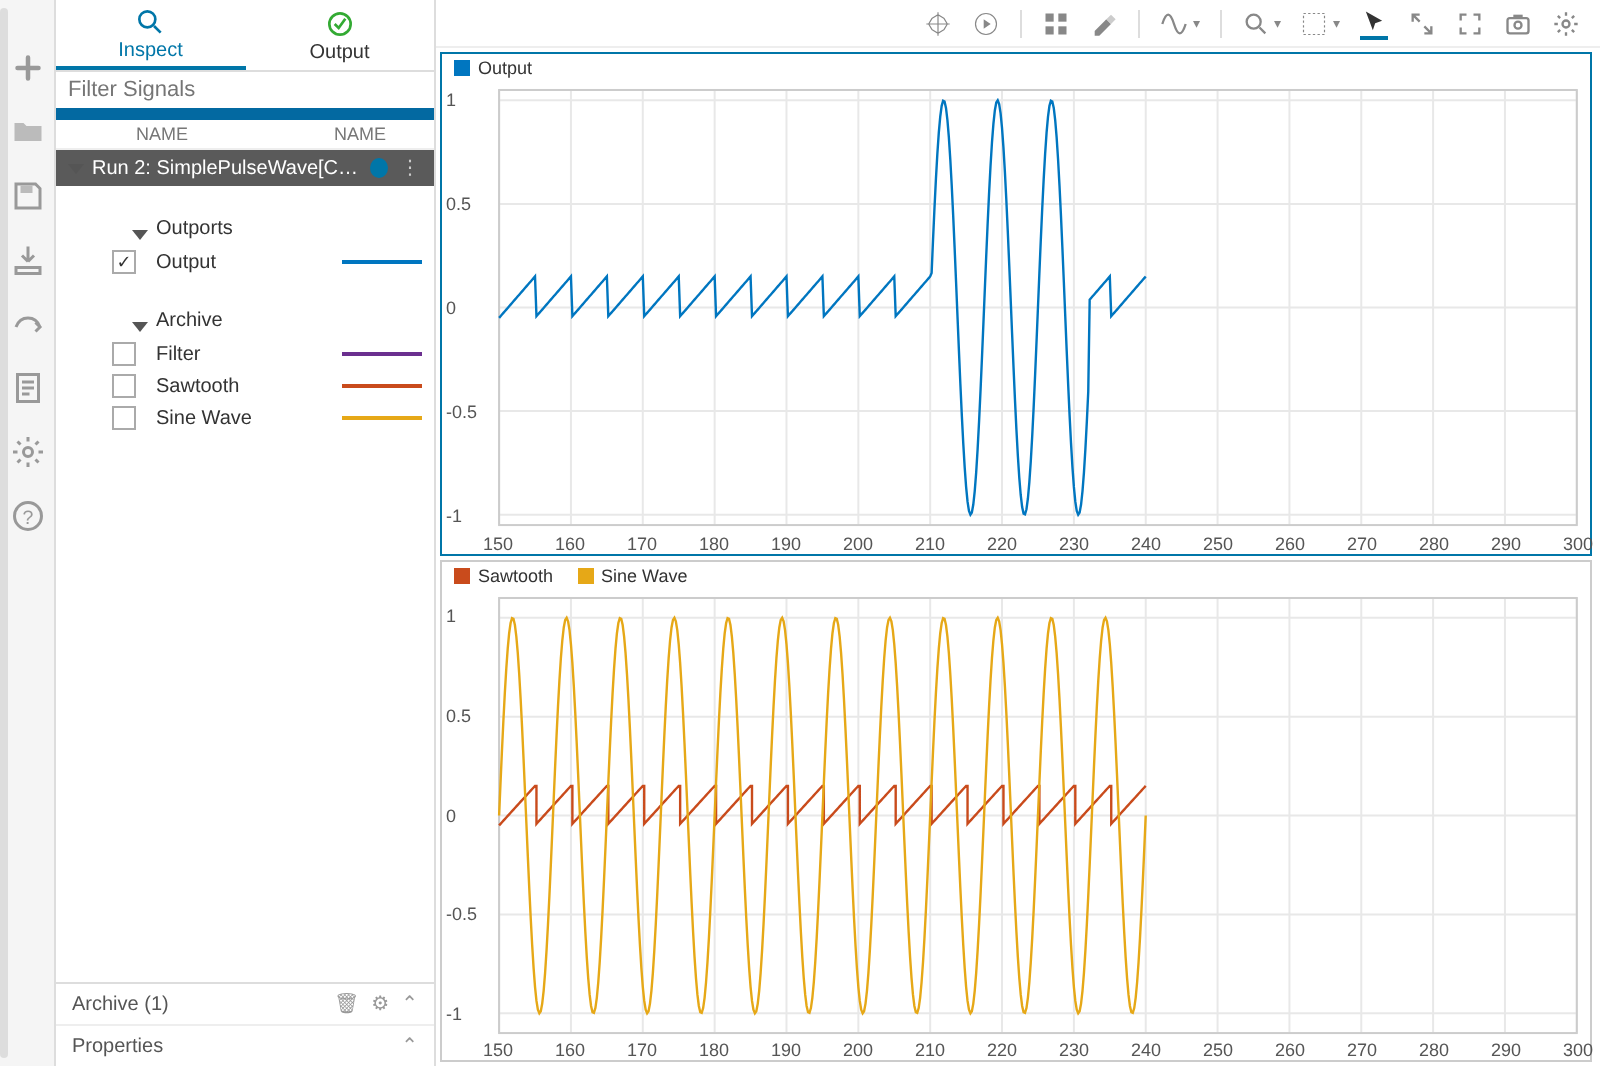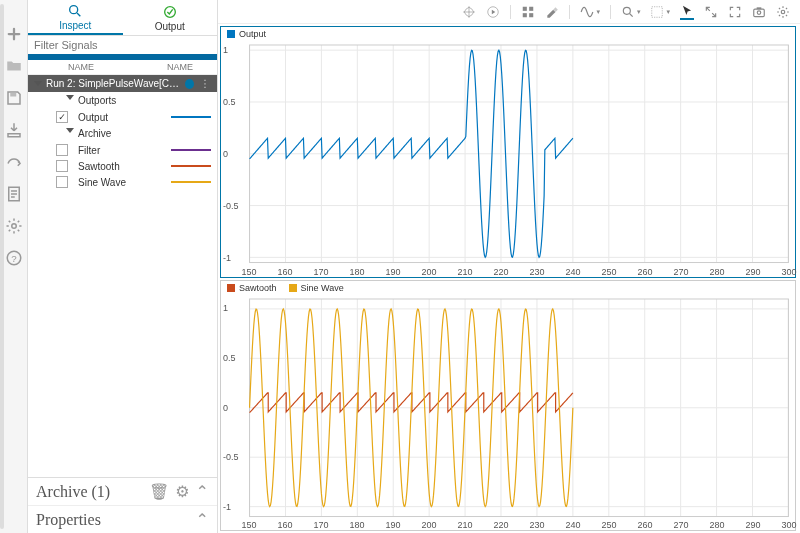--- a/index.html
+++ b/index.html
@@ -13,28 +13,28 @@
 .tab.active { border-bottom: 2px solid #0076a8; color: #0076a8; }
 .tab svg { width: 16px; height: 16px; }
 .filter { width: 100%; border: none; border-bottom: 6px solid #0369a1; padding: 3px 6px; font-size: 11px; color: #999; outline: none; }
 .headers { display: flex; font-size: 9px; color: #777; padding: 2px 0 2px 40px; border-bottom: 1px solid #eee; }
 .headers > div:first-child { flex: 1; }
 .headers > div:last-child { width: 50px; }
 .tree { flex: 1; overflow: auto; }
 .run-row { background: #5a5a5a; color: #fff; padding: 3px 6px; display: flex; align-items: center; gap: 4px; font-size: 10px; }
 .run-row .dot { width: 10px; height: 10px; background: #0076a8; border-radius: 50%; margin-left: auto; margin-right: 2px; }
 .run-row .more { color:#ccc; letter-spacing:1px; font-size:10px;}
-.group-row { padding: 3px 6px 3px 38px; display: flex; align-items: flex-start; gap: 4px; font-size: 10px; }
+.group-row { padding: 16px 6px 3px 38px; display: flex; align-items: flex-end; gap: 4px; font-size: 10px; }
 .sig-row { display: flex; align-items: center; padding: 2px 6px 2px 28px; gap: 6px; font-size: 10px; }
 .sig-row .cb { width: 12px; height: 12px; border: 1px solid #aaa; display: flex; align-items: center; justify-content: center; font-size: 9px; }
 .sig-row .name { flex: 1; padding-left:4px; }
 .sig-row .line { width: 40px; height: 2px; }
 .tri { width: 0; height: 0; border-left: 4px solid transparent; border-right: 4px solid transparent; border-top: 5px solid #555; display:inline-block; }
 .bottom-panel { border-top: 1px solid #ddd; }
-.bottom-panel .row { display: flex; align-items: flex-end; padding: 4px 8px; font-size: 16px; color: #555; border-top: 1px solid #eee; font-family: Liberation Serif, serif; }
+.bottom-panel .row { display: flex; align-items: flex-end; padding: 4px 8px; font-size: 10px; color: #555; border-top: 1px solid #eee; }
 .bottom-panel .row:first-child { border-top:none;}
 .bottom-panel .icons { margin-left: auto; display: flex; gap: 6px; color: #999; }
 .main { flex: 1; display: flex; flex-direction: column; }
 .top-toolbar { height: 24px; display: flex; align-items: center; justify-content: flex-end; gap: 10px; padding: 0 10px; color: #888; border-bottom: 1px solid #eee; position:relative;}
 .top-toolbar .sep { width:1px; height:14px; background:#ddd; }
 .top-toolbar .tbtn { display:flex; align-items:center; gap:2px; cursor:pointer;}
 .top-toolbar .tbtn svg { width:14px; height:14px; }
 .drop { font-size:7px; }
 .plots { flex: 1; display: flex; flex-direction: column; padding: 2px 4px 2px 2px; gap: 2px; }
 .plot-wrap { flex: 1; border: 1px solid #ccc; position: relative; background:#fff; display:flex; flex-direction:column; }

